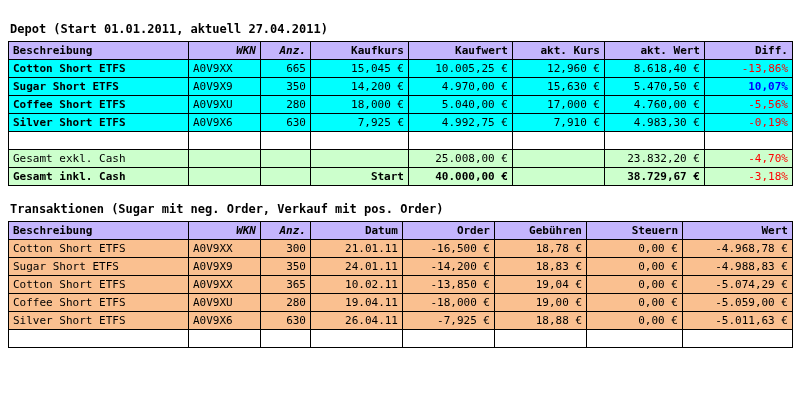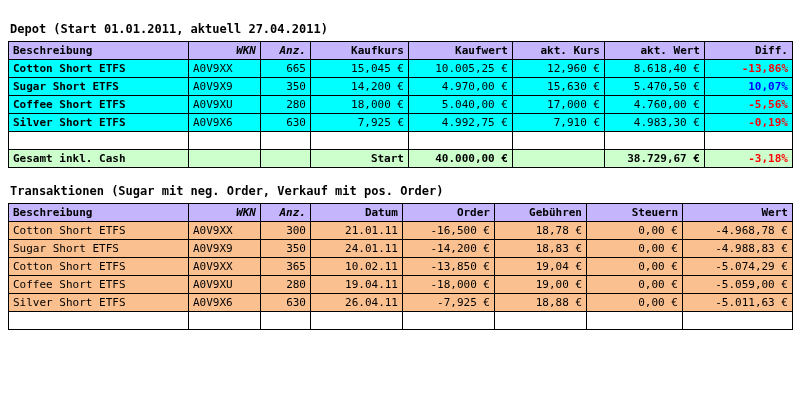--- a/index.html
+++ b/index.html
@@ -37,21 +37,21 @@
   .hdr.r{text-align:right;}
   .l{text-align:left;}
   .c{text-align:right;font-style:italic;}
   .r{text-align:right;}
   .b{font-weight:bold;}
   .cyan{background:#00ffff;}
   .green{background:#ccffcc;}
   .white{background:#ffffff;}
   .orange{background:#fac090;}
   .pale{background:#ffffcc;}
-  .neg{color:#ff0000;font-weight:bold;margin-left:44px;}
+  .neg{color:#ff0000;font-weight:normal;margin-left:44px;}
   .pos{color:#0000ff;font-weight:bold;}
   .blank-row td{border:1px solid #000;height:15px;}
   
   table.depot{width:784px;}
   table.depot col.c0{width:180px;}
   table.depot col.c1{width:72px;}
   table.depot col.c2{width:50px;}
   table.depot col.c3{width:98px;}
   table.depot col.c4{width:104px;}
   table.depot col.c5{width:92px;}
@@ -148,20 +148,30 @@
         <td class="white"></td>
         <td class="white"></td>
         <td class="white"></td>
         <td class="white"></td>
         <td class="white"></td>
         <td class="white inputbox"></td>
         <td class="white"></td>
         <td class="white"></td>
       </tr>
       <tr class="green">
+        <td class="l">Gesamt exkl. Cash</td>
+        <td class="l"></td>
+        <td class="r"></td>
+        <td class="r"></td>
+        <td class="r">25.008,00 €</td>
+        <td class="r"></td>
+        <td class="r">23.832,20 €</td>
+        <td class="r neg">-4,70%</td>
+      </tr>
+      <tr class="green">
         <td class="l b">Gesamt inkl. Cash</td>
         <td class="l"></td>
         <td class="r"></td>
         <td class="r b">Start</td>
         <td class="r b">40.000,00 €</td>
         <td class="r"></td>
         <td class="r b">38.729,67 €</td>
         <td class="r neg">-3,18%</td>
       </tr>
     </tbody>

